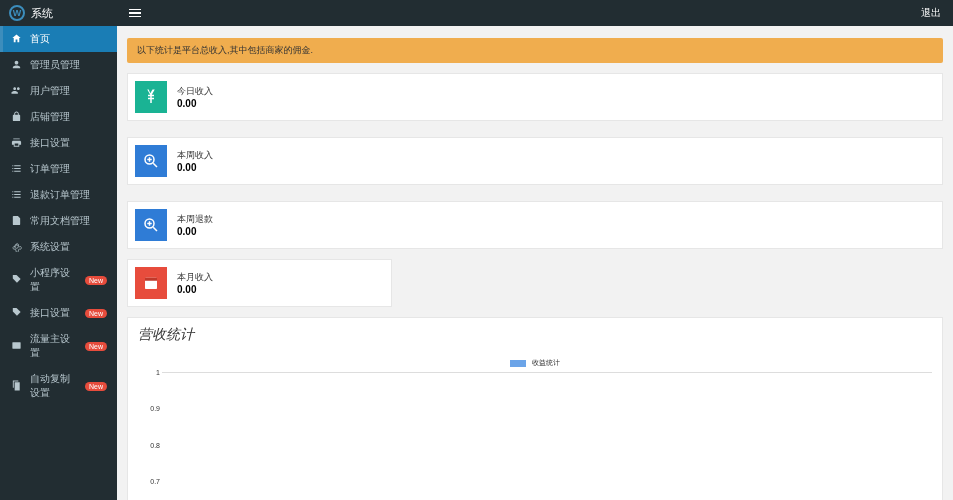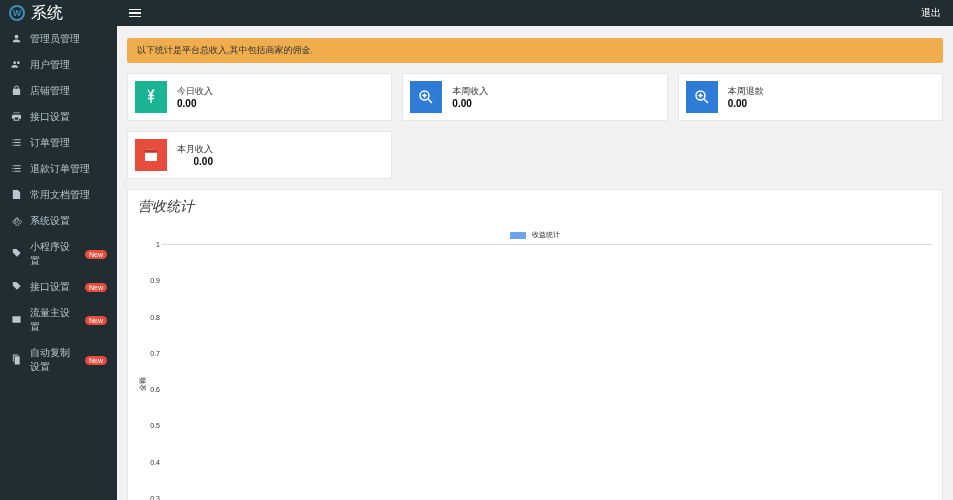--- a/index.html
+++ b/index.html
@@ -1,43 +1,43 @@
 <!DOCTYPE html>
 <html><head>
 <meta charset="utf-8">
 <style>
 * { margin: 0; padding: 0; box-sizing: border-box; font-family: "Microsoft YaHei", Arial, sans-serif; }
 body { background: #f2f2f2; width: 953px; height: 500px; overflow: hidden; }
 .header { height: 26px; background: #222d32; color: #fff; display: flex; align-items: center; }
 .logo-box { width: 117px; display: flex; align-items: center; padding-left: 9px; gap: 6px; }
 .logo-circle { width: 16px; height: 16px; border: 2px solid #3c8dbc; border-radius: 50%; display: flex; align-items: center; justify-content: center; font-size: 9px; color: #3c8dbc; font-weight: bold; }
-.logo-text { font-size: 16px; }
+.logo-text { font-size: 11px; }
 .header-right { flex: 1; display: flex; align-items: center; justify-content: space-between; padding: 0 12px; }
 .menu-toggle { color: #fff; cursor: pointer; }
 .menu-toggle span { display: block; width: 12px; height: 1.5px; background: #fff; margin: 2px 0; }
 .logout { font-size: 10px; cursor: pointer; }
 .layout { display: flex; height: 474px; }
 .sidebar { width: 117px; background: #222d32; color: #b8c7ce; overflow-y: auto; }
 .sidebar-item { display: flex; align-items: center; padding: 6px 10px; font-size: 10px; cursor: pointer; gap: 8px; }
 .sidebar-item.active { background: #1a7db5; color: #fff; border-left: 3px solid #3c8dbc; padding-left: 7px; }
 .sidebar-item .ico { width: 12px; text-align: center; font-size: 10px; }
 .sidebar-item .label { flex: 1; }
 .new-badge { background: #e74c3c; color: #fff; font-size: 7px; padding: 1px 4px; border-radius: 7px; }
 .main { flex: 1; padding: 12px 10px; overflow-y: auto; }
 .alert { background: #f0ad4e; color: #333; padding: 6px 10px; font-size: 9px; border-radius: 2px; margin-bottom: 10px; }
-.cards { display: grid; grid-template-columns: repeat(3, 1fr); gap: 10px; margin-bottom: 10px; }
+.cards { display: grid; grid-template-columns: repeat(1, 1fr); gap: 16px; margin-bottom: 10px; }
 .card { background: #fff; border: 1px solid #e6e6e6; padding: 7px; display: flex; align-items: center; gap: 10px; }
 .card-icon { width: 32px; height: 32px; display: flex; align-items: center; justify-content: center; color: #fff; font-size: 16px; }
 .ic-teal { background: #1ab394; }
 .ic-blue { background: #2f7cd6; }
 .ic-red { background: #e74c3c; }
 .card-body { display: flex; flex-direction: column; }
 .card-title { font-size: 9px; color: #333; }
 .card-value { font-size: 10px; font-weight: bold; color: #000; }
-.cards-row2 { display: grid; grid-template-columns: repeat(3, 1fr); gap: 10px; margin-bottom: 10px; text-align: right; }
+.cards-row2 { display: grid; grid-template-columns: repeat(3, 1fr); gap: 10px; margin-bottom: 10px; }
 .panel { background: #fff; border: 1px solid #e6e6e6; }
 .panel-title { font-size: 14px; padding: 8px 10px; color: #333; font-style: italic; }
 .chart-wrap { padding: 6px 10px 10px; }
 .legend { text-align: center; font-size: 7px; color: #333; margin-bottom: 4px; }
 .legend-swatch { display: inline-block; width: 16px; height: 7px; background: #6ba4e8; vertical-align: middle; margin-right: 4px; }
 .chart { position: relative; height: 290px; }
 .y-axis { position: absolute; left: 0; top: 0; bottom: 0; width: 24px; }
 .y-tick { position: absolute; right: 2px; font-size: 7px; color: #333; transform: translateY(-50%); }
 .y-label { position: absolute; left: -2px; top: 50%; transform: rotate(-90deg) translateX(10px); font-size: 7px; color: #333; transform-origin: center; }
 .plot { position: absolute; left: 24px; right: 0; top: 0; bottom: 0; border-top: 1px solid #ddd; }
@@ -56,20 +56,28 @@
       <span></span>
         <span></span>
         <span></span>
     </div>
     <span class="logout">退出</span>
   </div>
 </div>
 
 <div class="layout">
   <div class="sidebar">
+    <div class="sidebar-item active">
+      <span class="ico">
+        <svg class="ico-svg" viewBox="0 0 24 24" style="width:11px;height:11px">
+            <path d="M12 3l9 8h-3v9h-4v-6H10v6H6v-9H3z"></path>
+          </svg>
+      </span>
+      <span class="label">首页</span>
+    </div>
     <div class="sidebar-item">
       <span class="ico">
         <svg class="ico-svg" viewBox="0 0 24 24" style="width:11px;height:11px;fill:#b8c7ce">
             <path d="M12 12c2.2 0 4-1.8 4-4s-1.8-4-4-4-4 1.8-4 4 1.8 4 4 4zm0 2c-2.7 0-8 1.3-8 4v2h16v-2c0-2.7-5.3-4-8-4z"></path>
           </svg>
       </span>
       <span class="label">管理员管理</span>
     </div>
     <div class="sidebar-item">
       <span class="ico">

